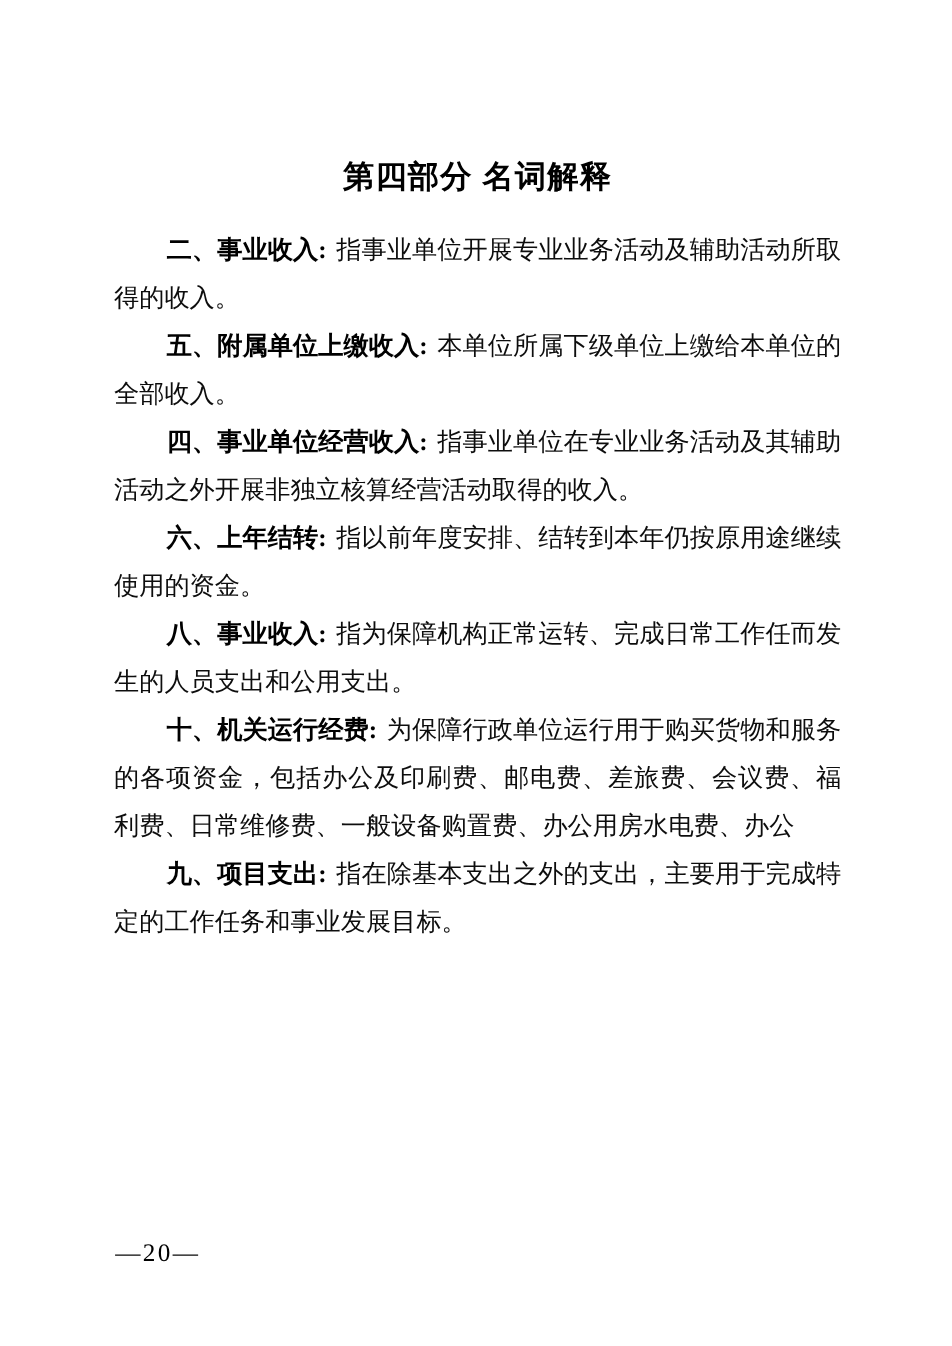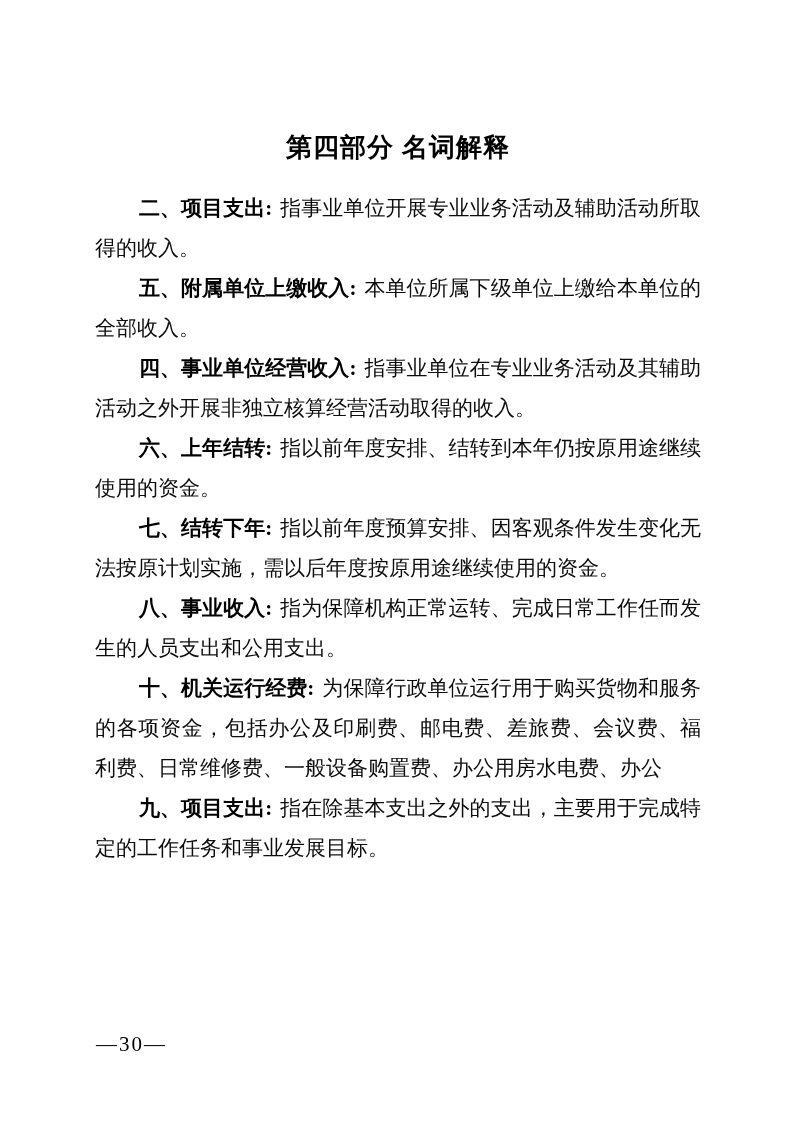--- a/index.html
+++ b/index.html
@@ -58,33 +58,32 @@
   </style>
 </head>
 <body>
 
 <div class="page">
   <div class="content">
 
     <h1 class="doc-title">第四部分 名词解释</h1>
 
 
-    <p class="para"><span class="term-label">二、项目支出:</span><span>指事业单位开展专业业务活动及辅助活动所取得的收入。</span></p>
+    <p class="para"><span class="term-label">二、事业收入:</span><span>指事业单位开展专业业务活动及辅助活动所取得的收入。</span></p>
 
 
     <p class="para"><span class="term-label">五、附属单位上缴收入:</span><span>本单位所属下级单位上缴给本单位的全部收入。</span></p>
 
     <p class="para"><span class="term-label">四、事业单位经营收入:</span><span>指事业单位在专业业务活动及其辅助活动之外开展非独立核算经营活动取得的收入。</span></p>
 
     <p class="para"><span class="term-label">六、上年结转:</span><span>指以前年度安排、结转到本年仍按原用途继续使用的资金。</span></p>
 
-    <p class="para"><span class="term-label">七、结转下年:</span><span>指以前年度预算安排、因客观条件发生变化无法按原计划实施，需以后年度按原用途继续使用的资金。</span></p>
 
     <p class="para"><span class="term-label">八、事业收入:</span><span>指为保障机构正常运转、完成日常工作任而发生的人员支出和公用支出。</span></p>
 
     <p class="para"><span class="term-label">十、机关运行经费:</span><span>为保障行政单位运行用于购买货物和服务的各项资金，包括办公及印刷费、邮电费、差旅费、会议费、福利费、日常维修费、一般设备购置费、办公用房水电费、办公</span></p>
 
     <p class="para"><span class="term-label">九、项目支出:</span><span>指在除基本支出之外的支出，主要用于完成特定的工作任务和事业发展目标。</span></p>
 
   </div>
 
-  <div class="page-footer">—30—</div>
+  <div class="page-footer">—20—</div>
 </div>
 
 </body></html>

